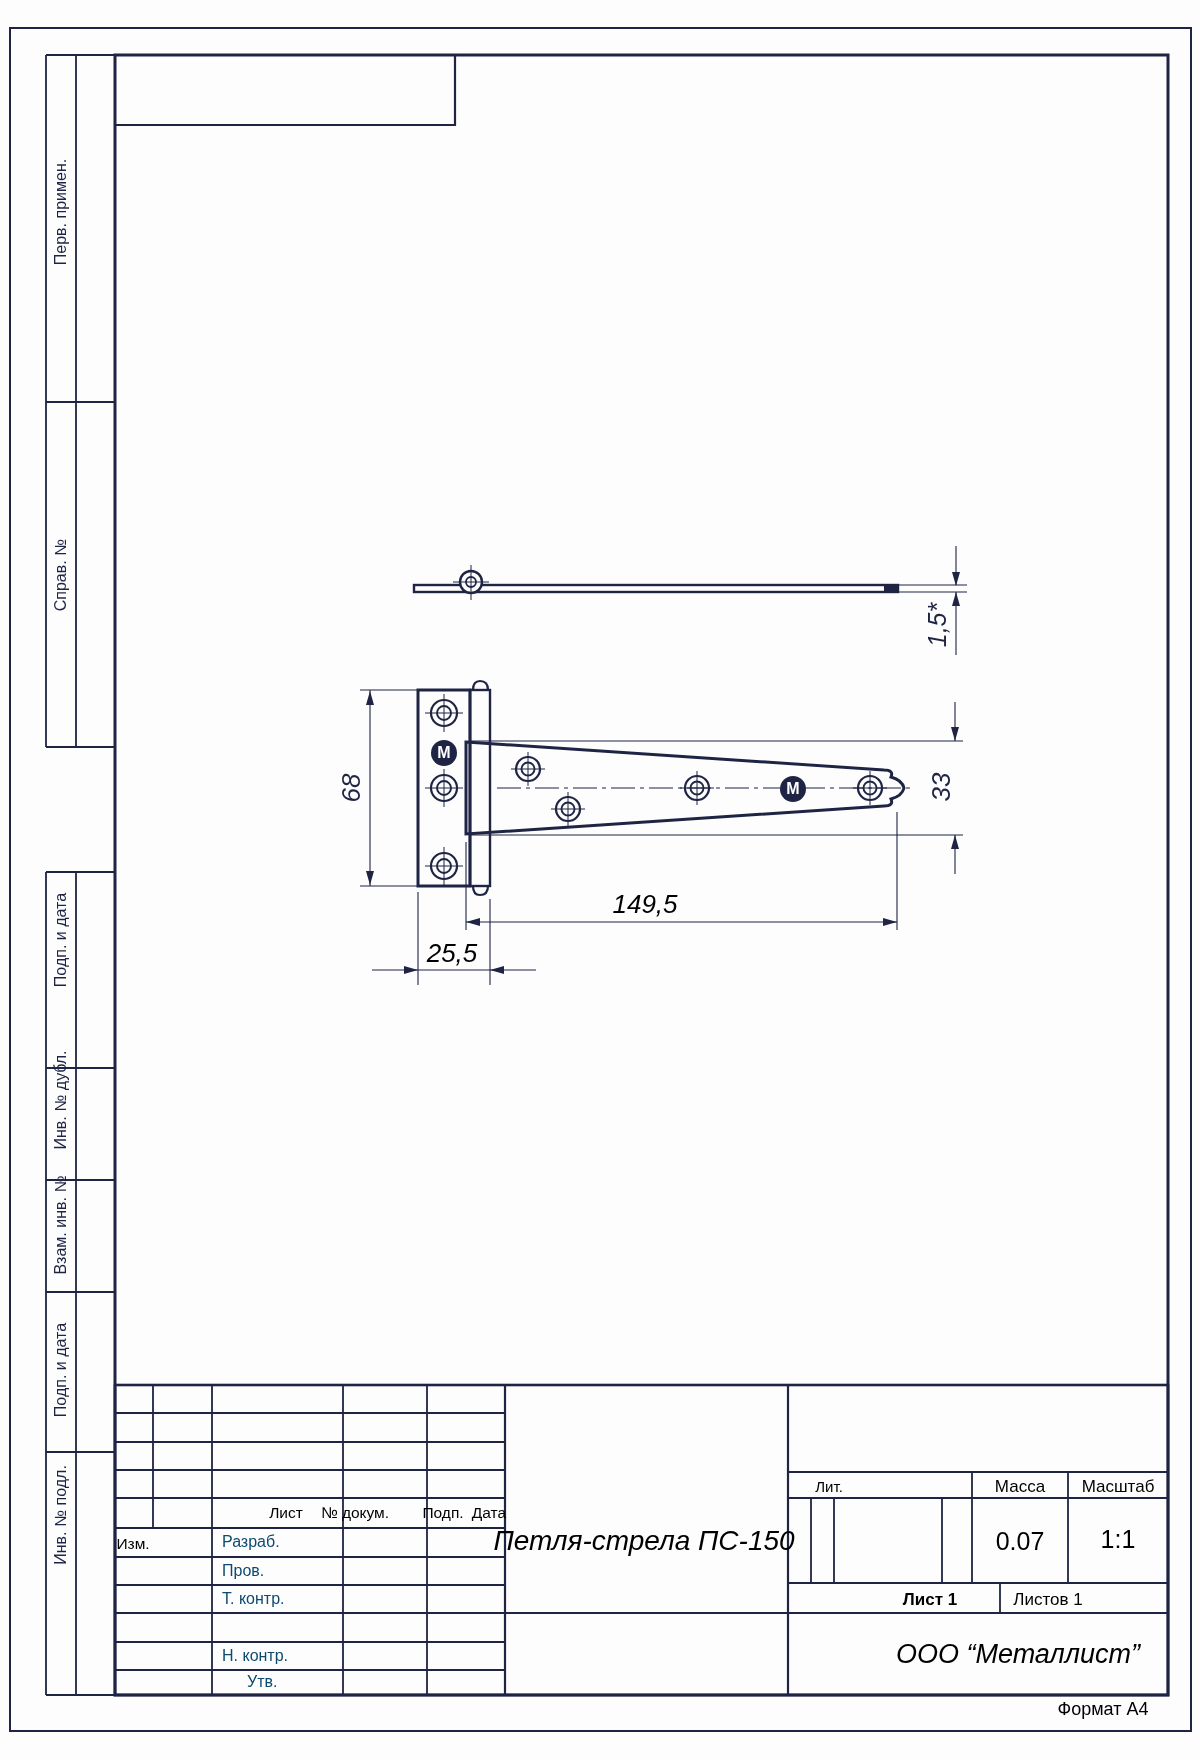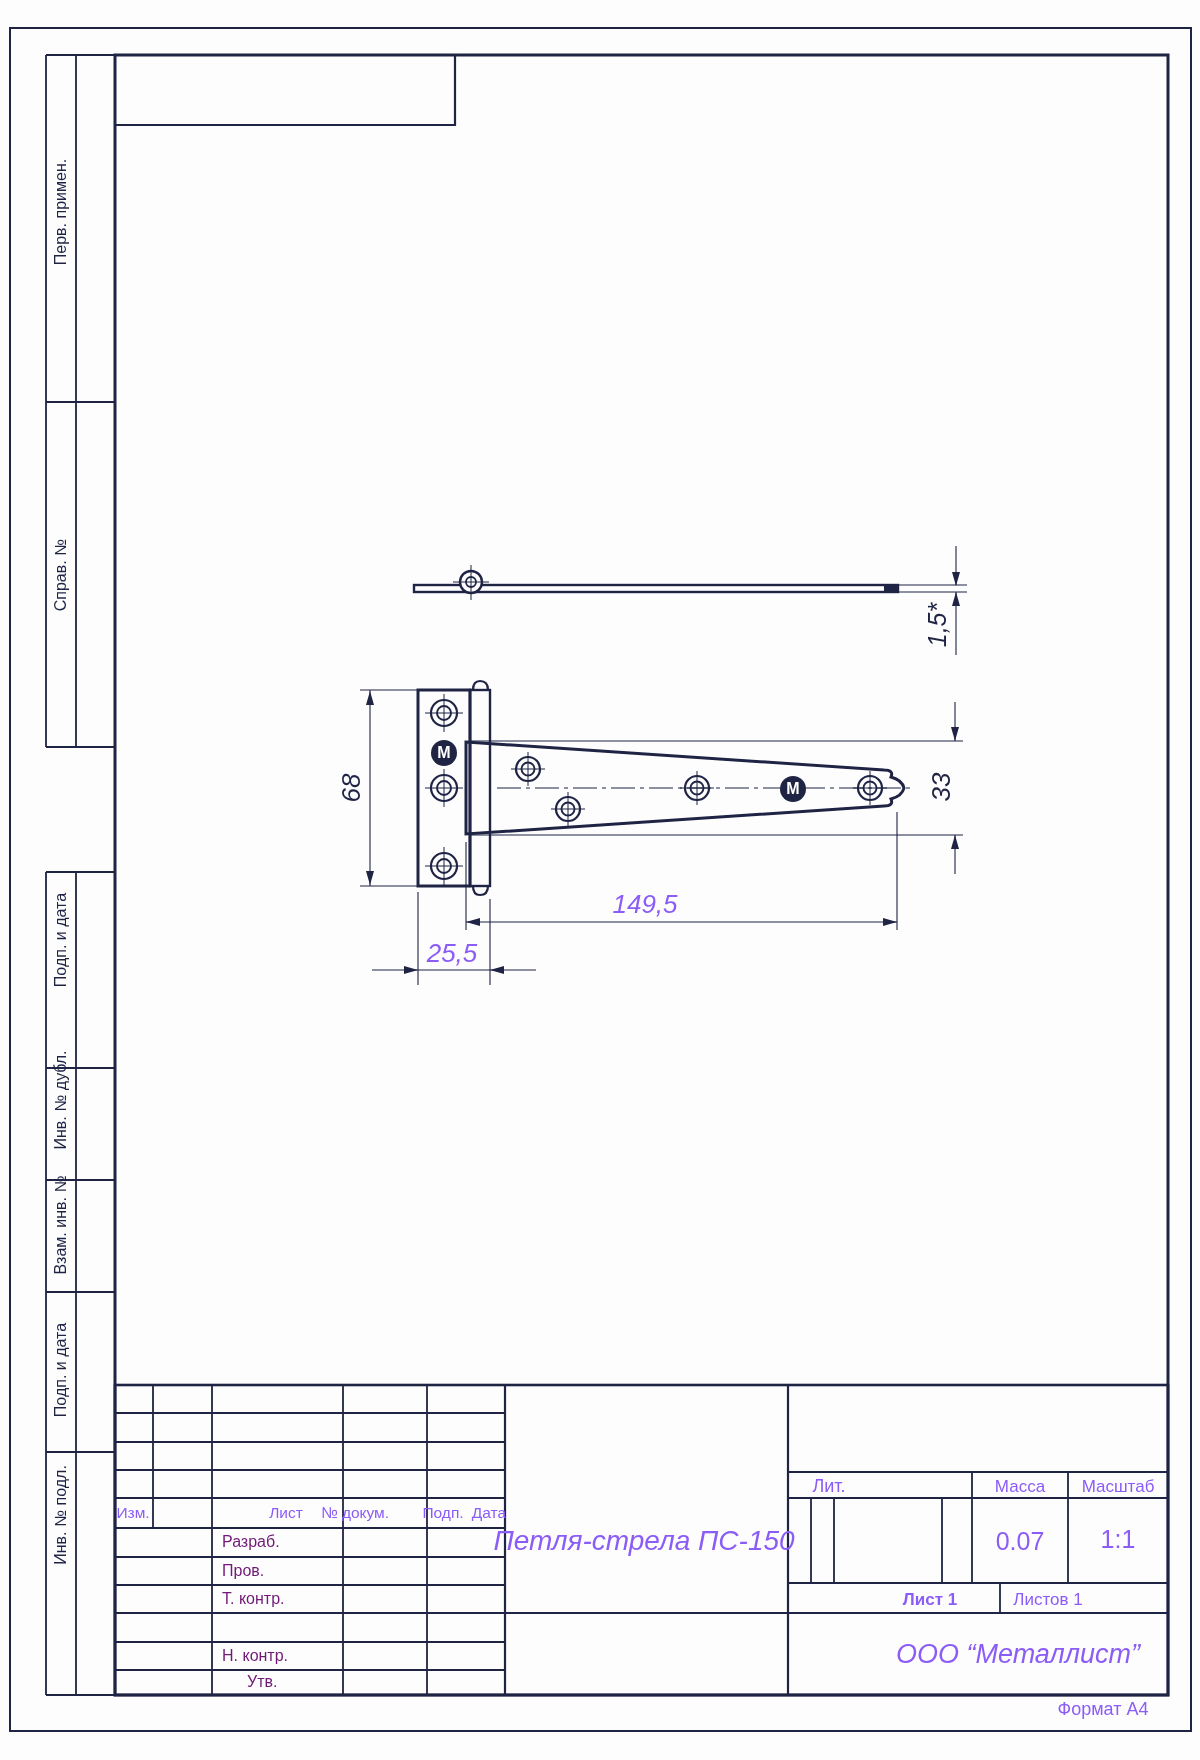--- a/index.html
+++ b/index.html
@@ -1,23 +1,23 @@
 <!DOCTYPE html>
 <html><head>
 <meta charset="utf-8">
 <style>
   html,body{margin:0;padding:0;background:#ffffff;}
   .sheet{position:relative;width:1200px;height:1760px;background:#fdfdfe;overflow:hidden;
          font-family:"Liberation Sans",sans-serif;color:#1f2444;}
   svg{position:absolute;left:0;top:0;}
-  .txt{position:absolute;transform:translate(-50%,-50%);white-space:nowrap;color:#8b5cf6;
+  .txt{position:absolute;transform:translate(-50%,-50%);white-space:nowrap;color:#000000;
        font-family:"Liberation Sans",sans-serif;line-height:1;}
   .vtext{position:absolute;transform:translate(-50%,-50%) rotate(-90deg);white-space:nowrap;color:#1f2444;
        font-family:"Liberation Sans",sans-serif;line-height:1;}
-  .ltxt{position:absolute;transform:translateY(-50%);white-space:nowrap;color:#701a75;
+  .ltxt{position:absolute;transform:translateY(-50%);white-space:nowrap;color:#0c4a6e;
        font-family:"Liberation Sans",sans-serif;line-height:1;}
   .it{font-style:italic;}
   .mlogo{color:#ffffff;font-weight:bold;}
 </style>
 </head>
 <body>
 
 <div class="sheet">
 
 <svg width="1200" height="1760" viewBox="0 0 1200 1760">
@@ -146,35 +146,35 @@
 
 <div class="vtext it" style="left:937px;top:625px;font-size:25px;">1,5*</div>
 <div class="vtext it" style="left:351px;top:788px;font-size:26px;">68</div>
 <div class="vtext it" style="left:941px;top:787px;font-size:26px;">33</div>
 <div class="txt it" style="left:645px;top:904px;font-size:26px;">149,5</div>
 <div class="txt it" style="left:452px;top:953px;font-size:26px;">25,5</div>
 
 <div class="txt mlogo" style="left:444px;top:753px;font-size:16px;">М</div>
 <div class="txt mlogo" style="left:793px;top:789px;font-size:16px;">М</div>
 
-<div class="txt" style="left:133px;top:1513px;font-size:15.5px;">Изм.</div>
+<div class="txt" style="left:133px;top:1544px;font-size:15.5px;">Изм.</div>
 <div class="txt" style="left:286px;top:1513px;font-size:15.5px;">Лист</div>
 <div class="txt" style="left:355px;top:1513px;font-size:15.5px;">№ докум.</div>
 <div class="txt" style="left:443px;top:1513px;font-size:15.5px;">Подп.</div>
 <div class="txt" style="left:489px;top:1513px;font-size:15.5px;">Дата</div>
 
 <div class="ltxt" style="left:222px;top:1542px;font-size:16px;">Разраб.</div>
 <div class="ltxt" style="left:222px;top:1571px;font-size:16px;">Пров.</div>
 <div class="ltxt" style="left:222px;top:1599px;font-size:16px;">Т. контр.</div>
 <div class="ltxt" style="left:222px;top:1656px;font-size:16px;">Н. контр.</div>
 <div class="ltxt" style="left:247px;top:1682px;font-size:16px;">Утв.</div>
 
 <div class="txt it" style="left:644px;top:1541px;font-size:28px;">Петля-стрела ПС-150</div>
 
-<div class="txt" style="left:829px;top:1486px;font-size:18px;">Лит.</div>
+<div class="txt" style="left:829px;top:1486px;font-size:15px;">Лит.</div>
 <div class="txt" style="left:1020px;top:1486px;font-size:17px;text-align:right;">Масса</div>
 <div class="txt" style="left:1118px;top:1486px;font-size:17px;">Масштаб</div>
 <div class="txt" style="left:1020px;top:1541px;font-size:25px;">0.07</div>
 <div class="txt" style="left:1118px;top:1539px;font-size:25px;">1:1</div>
 
 <div class="txt" style="left:930px;top:1599px;font-size:17px;font-weight:bold;">Лист 1</div>
 <div class="txt" style="left:1048px;top:1599px;font-size:17px;">Листов 1</div>
 
 <div class="txt it" style="left:1018px;top:1654px;font-size:27px;text-align:right;">ООО  “Металлист”</div>
 

